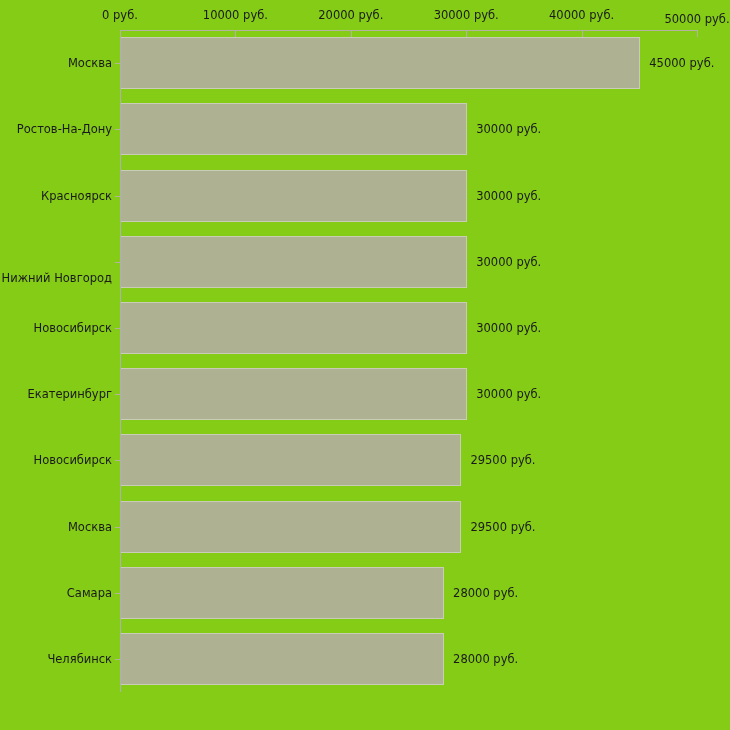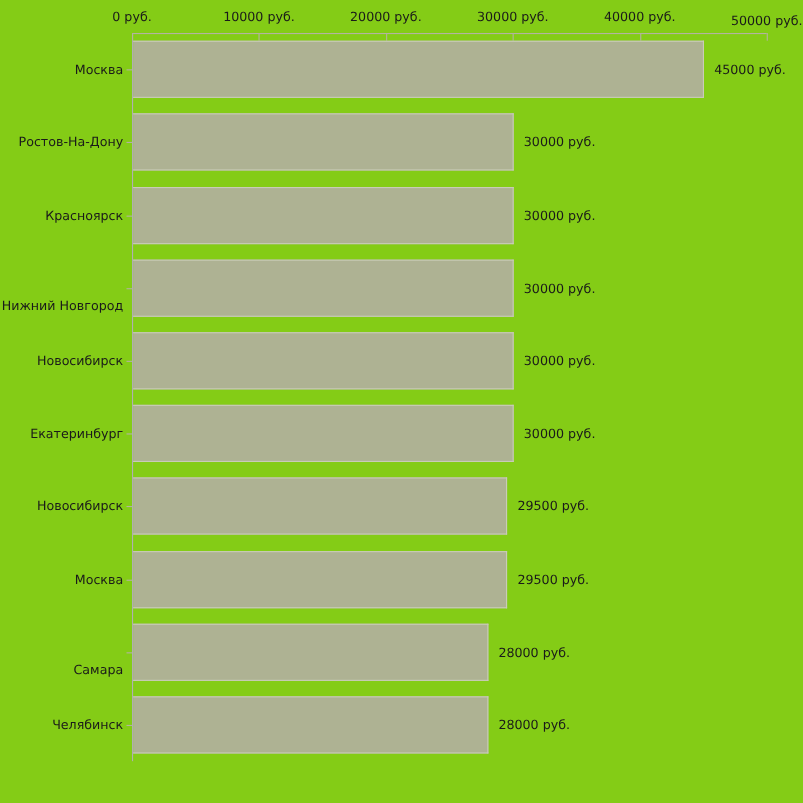--- a/index.html
+++ b/index.html
@@ -121,21 +121,21 @@
       <div class="cat-label" style="left: 0px; width: 112px; right: auto; top: 278px;">Нижний Новгород</div>
       <div class="y-tick" style="left: 115px; top: 328px; position: absolute;"></div>
       <div class="cat-label" style="left: 0px; width: 112px; right: auto; top: 327.9px;">Новосибирск</div>
       <div class="y-tick" style="left: 115px; top: 394px; position: absolute;"></div>
       <div class="cat-label" style="left: 0px; width: 112px; right: auto; top: 394.1px;">Екатеринбург</div>
       <div class="y-tick" style="left: 115px; top: 460px; position: absolute;"></div>
       <div class="cat-label" style="left: 0px; width: 112px; right: auto; top: 460.3px;">Новосибирск</div>
       <div class="y-tick" style="left: 115px; top: 527px; position: absolute;"></div>
       <div class="cat-label" style="left: 0px; width: 112px; right: auto; top: 526.5px;">Москва</div>
       <div class="y-tick" style="left: 115px; top: 593px; position: absolute;"></div>
-      <div class="cat-label" style="left: 0px; width: 112px; right: auto; top: 592.7px; margin-top: 16px;">Самара</div>
+      <div class="cat-label" style="left: 0px; width: 112px; right: auto; top: 592.7px;">Самара</div>
       <div class="y-tick" style="left: 115px; top: 659px; position: absolute;"></div>
       <div class="cat-label" style="left: 0px; width: 112px; right: auto; top: 658.9px;">Челябинск</div>
     </div>
   <div id="bars-layer">
       <div class="bar" title="Москва: 45000 руб." style="top: 37.1px; width: 519.3px; height: 52px; background: rgb(174, 178, 147);"></div>
       <div class="bar-value" style="left: 649.3px; top: 63.1px; text-align: center;">45000 руб.</div>
       <div class="bar" title="Ростов-На-Дону: 30000 руб." style="top: 103.3px; width: 346.2px; height: 52px; background: rgb(174, 178, 147);"></div>
       <div class="bar-value" style="left: 476.2px; top: 129.3px;">30000 руб.</div>
       <div class="bar" title="Волгоград: 30000 руб." style="top: 169.5px; width: 346.2px; height: 52px; background: rgb(174, 178, 147);"></div>
       <div class="bar-value" style="left: 476.2px; top: 195.5px;">30000 руб.</div>

